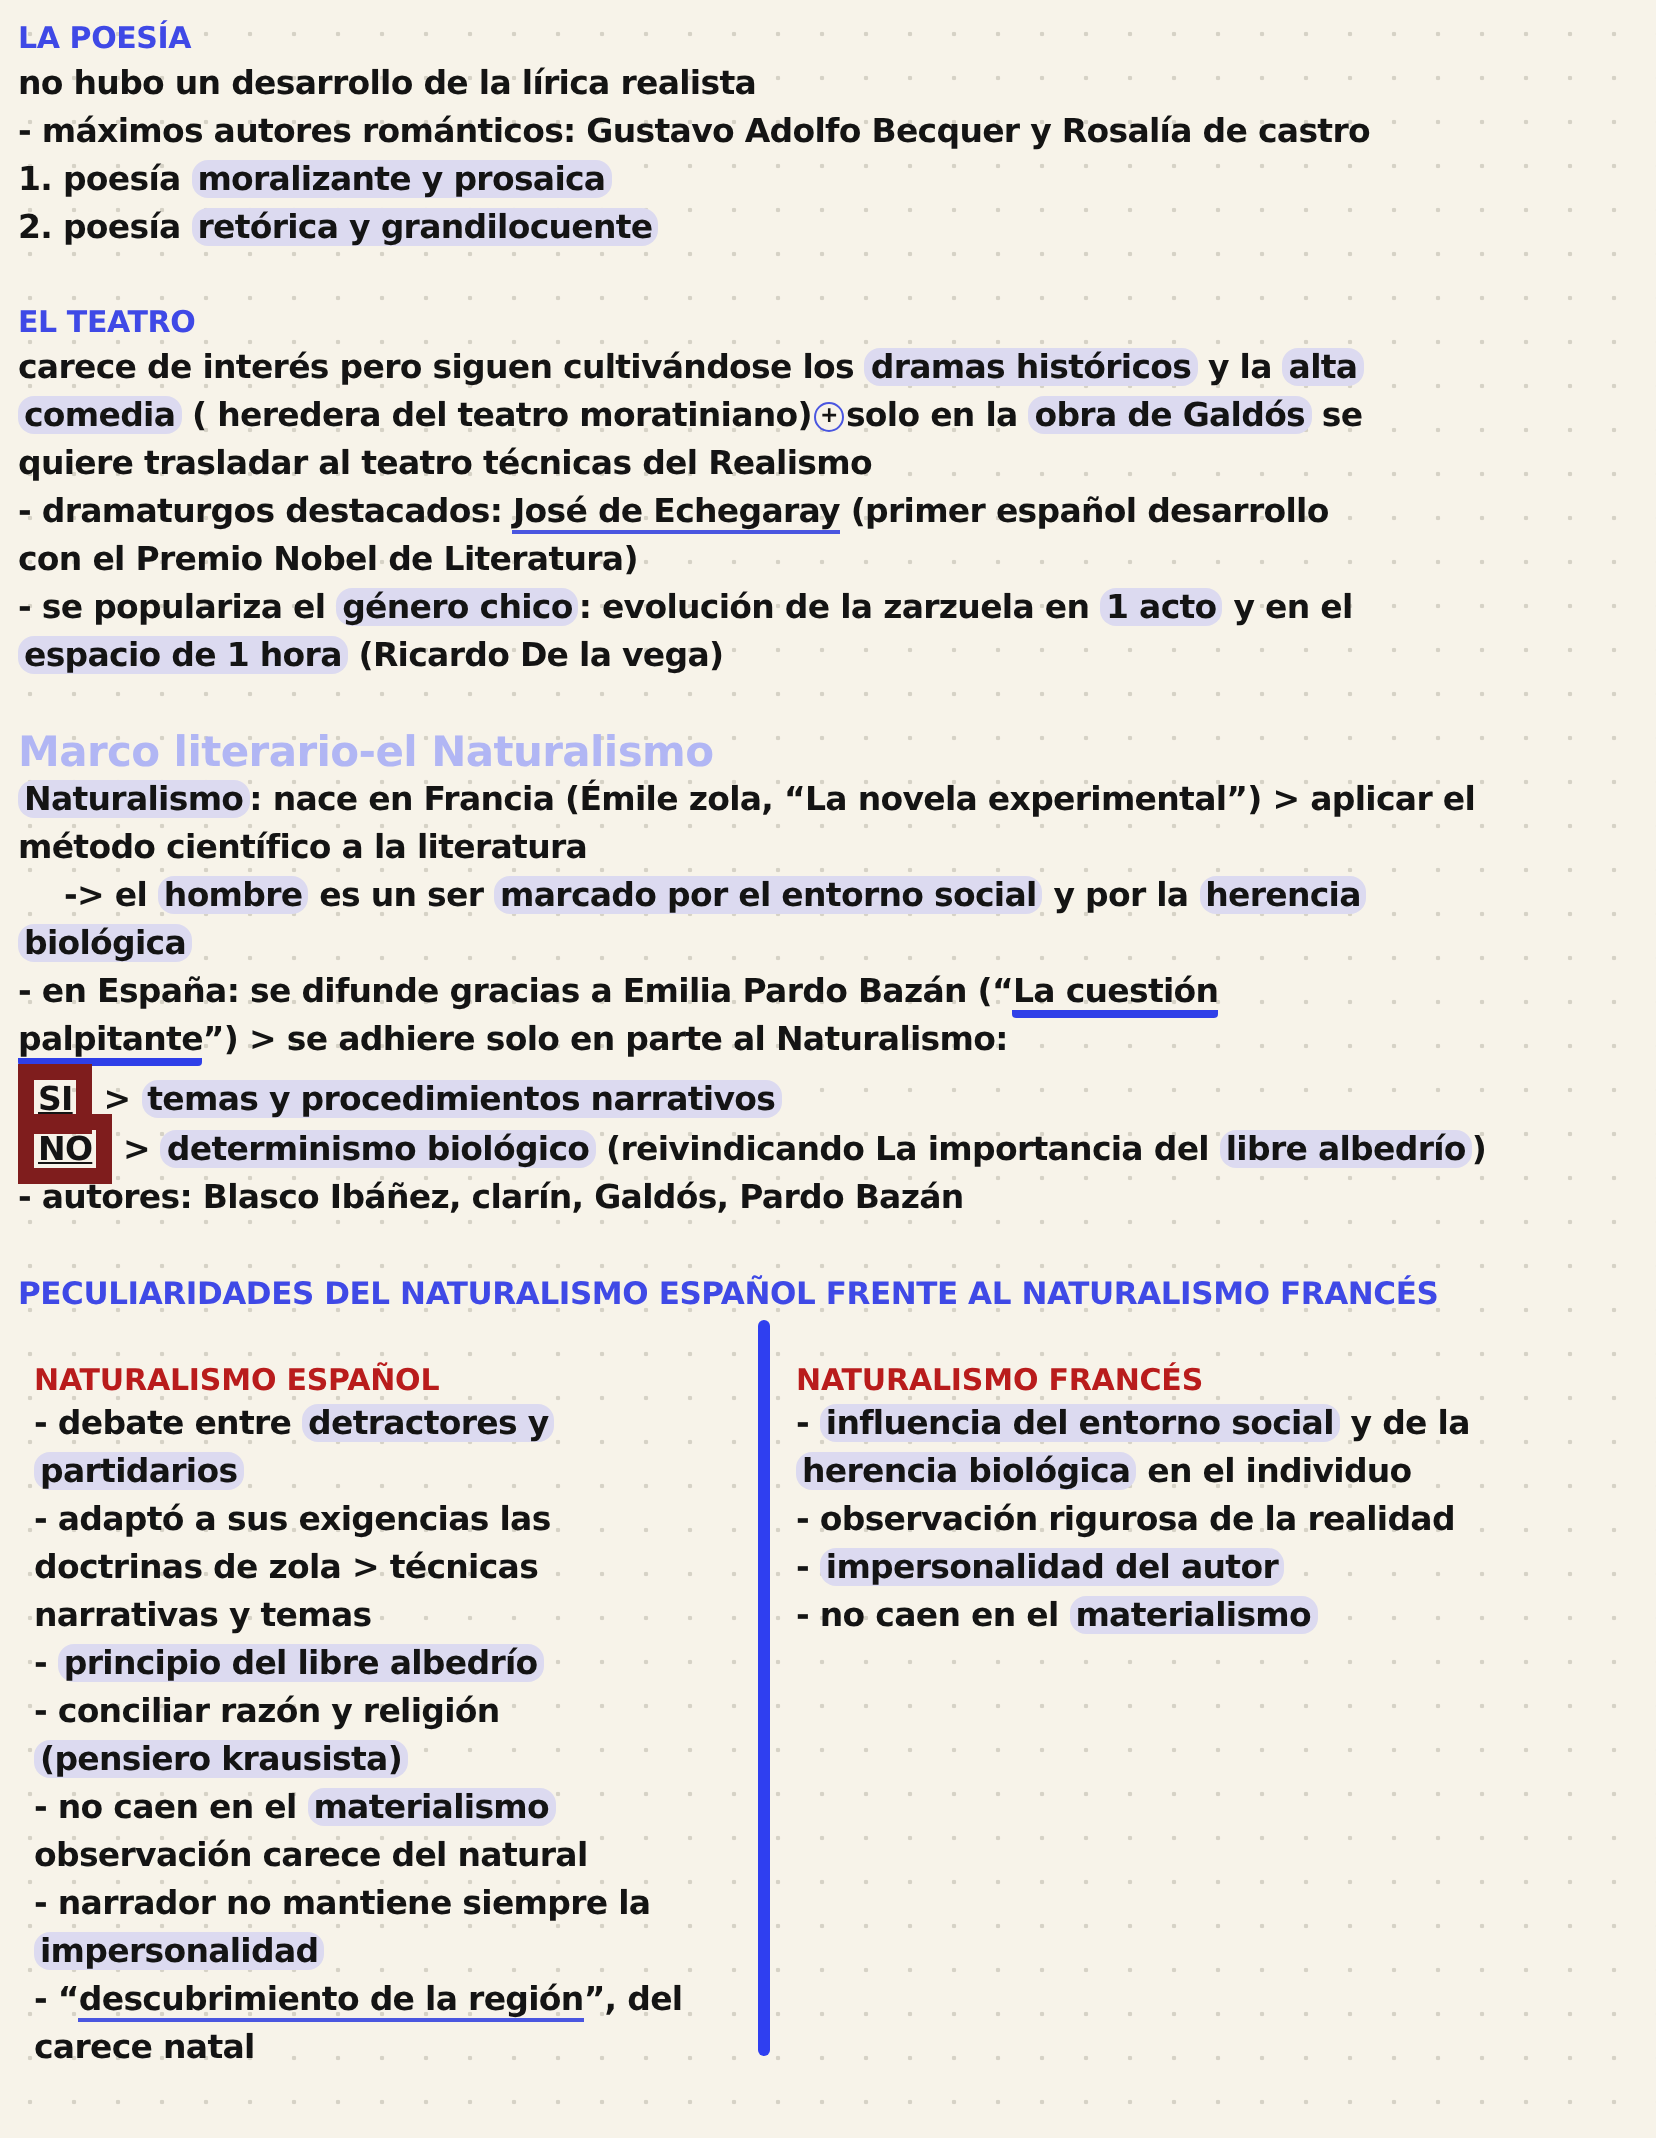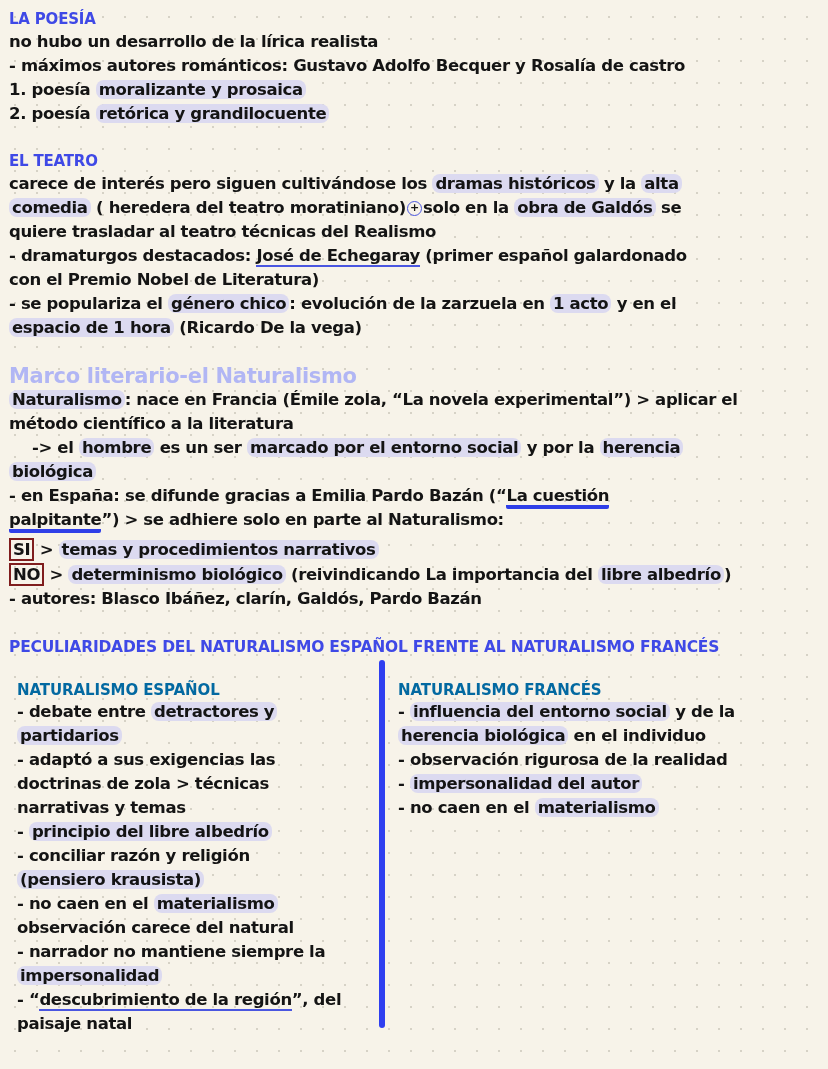--- a/index.html
+++ b/index.html
@@ -24,27 +24,27 @@
     font-size: 15px; font-weight: bold; color: #3f49e6; letter-spacing: -0.2px;
     white-space: nowrap; line-height: 20px;
   }
   .h-light {
     position: absolute; left: 9px;
     font-size: 21px; font-weight: bold; color: #b1b6f4; letter-spacing: -0.3px;
     white-space: nowrap; line-height: 24px;
   }
   .h-pink {
     position: absolute;
-    font-size: 15px; font-weight: bold; color: #0369a1; letter-spacing: -0.1px;
+    font-size: 15px; font-weight: bold; color: #b91c1c; letter-spacing: -0.1px;
     white-space: nowrap; line-height: 20px;
   }
   .hl { background: #dcdaf0; border-radius: 8px; padding: 0 3px; }
   .ul { border-bottom: 2.5px solid #4a56e0; }
   .ul-thick { border-bottom: 4px solid #2f3fe8; border-radius: 2px; }
-  .box { border: 2px solid #7f1d1d; padding: 0 2px; }
+  .box { border: 8px solid #7f1d1d; padding: 0 2px; text-decoration: underline; }
   .plus-icon {
     display: inline-block; width: 13px; height: 13px; border: 1.5px solid #4a56e0;
     border-radius: 50%; text-align: center; line-height: 12px; font-size: 11px;
     vertical-align: middle; margin: 0 1px;
   }
   .divider {
     position: absolute; left: 379px; top: 660px; width: 6px; height: 368px;
     background: #2f3ff0; border-radius: 3px;
   }
   .col-line { position: absolute; font-size: 16.5px; font-weight: bold; letter-spacing: -0.35px; white-space: nowrap; line-height: 22px; }
@@ -66,21 +66,21 @@
 
   <div class="h-blue" style="top:151px;">EL TEATRO</div>
   <div class="line" style="top:173px;">
     <span>carece de interés pero siguen cultivándose los </span><span class="hl">dramas históricos</span><span> y la </span><span class="hl">alta</span>
   </div>
   <div class="line" style="top:221px;">quiere trasladar al teatro técnicas del Realismo</div>
   <div class="line" style="top:197px;">
     <span class="hl">comedia</span><span> ( heredera del teatro moratiniano)</span><span class="plus-icon">+</span><span>solo en la </span><span class="hl">obra de Galdós</span><span> se</span>
   </div>
   <div class="line" style="top:245px;">
-    <span>- dramaturgos destacados: </span><span class="ul">José de Echegaray</span><span> (primer español galardonado</span>
+    <span>- dramaturgos destacados: </span><span class="ul">José de Echegaray</span><span> (primer español desarrollo</span>
   </div>
   <div class="line" style="top:269px;">con el Premio Nobel de Literatura)</div>
   <div class="line" style="top:293px;">
     <span>- se populariza el </span><span class="hl">género chico</span><span>: evolución de la zarzuela en </span><span class="hl">1 acto</span><span> y en el</span>
   </div>
   <div class="line" style="top:317px;">
     <span class="hl">espacio de 1 hora</span><span> (Ricardo De la vega)</span>
   </div>
 
   <div class="h-light" style="top:364px;">Marco literario-el Naturalismo</div>
@@ -133,21 +133,21 @@
     <span>- no caen en el </span><span class="hl">materialismo</span>
   </div>
   <div class="col-line" style="left:17px; top:917px;">observación carece del natural</div>
   <div class="col-line" style="left:17px; top:941px;">- narrador no mantiene siempre la</div>
   <div class="col-line" style="left:17px; top:965px;">
     <span class="hl">impersonalidad</span>
   </div>
   <div class="col-line" style="left:17px; top:989px;">
     <span>- “</span><span class="ul">descubrimiento de la región</span><span>”, del</span>
   </div>
-  <div class="col-line" style="left:17px; top:1013px;">paisaje natal</div>
+  <div class="col-line" style="left:17px; top:1013px;">carece natal</div>
 
   <div class="h-pink" style="left:398px; top:680px;">NATURALISMO FRANCÉS</div>
   <div class="col-line" style="left:398px; top:701px;">
     <span>- </span><span class="hl">influencia del entorno social</span><span> y de la</span>
   </div>
   <div class="col-line" style="left:398px; top:725px;">
     <span class="hl">herencia biológica</span><span> en el individuo</span>
   </div>
   <div class="col-line" style="left:398px; top:749px;">- observación rigurosa de la realidad</div>
   <div class="col-line" style="left:398px; top:773px;">

